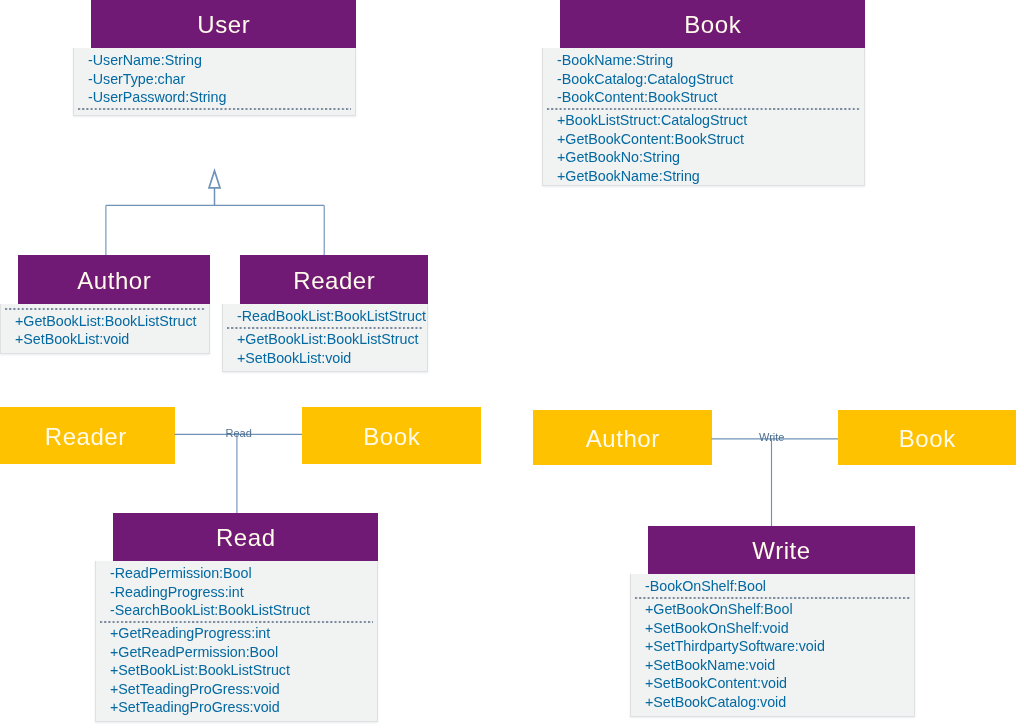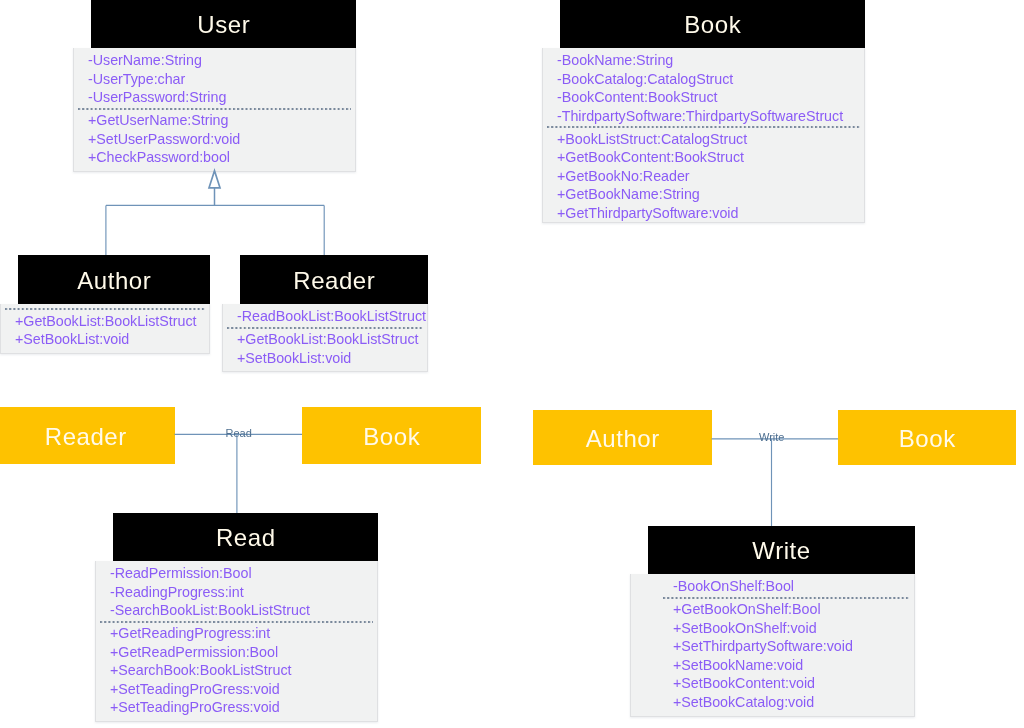--- a/index.html
+++ b/index.html
@@ -1,25 +1,25 @@
 <!DOCTYPE html>
 <html><head>
 <meta charset="utf-8">
 <style>
   html,body{margin:0;padding:0;background:#ffffff;}
   body{width:1024px;height:728px;font-family:"Liberation Sans",sans-serif;overflow:hidden;position:relative;}
   *{-webkit-font-smoothing:antialiased;}
   #stage{position:absolute;left:0;top:0;width:1024px;height:728px;}
   .uml{position:absolute;box-sizing:border-box;}
-  .uml-header{background:#000000;color:#fffaea;text-align:center;display:flex;align-items:center;justify-content:center;
+  .uml-header{background:#701a75;color:#fffaea;text-align:center;display:flex;align-items:center;justify-content:center;
               font-weight:400;line-height:1;letter-spacing:0.55px;text-indent:0.55px;padding-top:2px;box-sizing:border-box;margin-left:18px;}
   .uml-body{background:#f1f2f2;border:1px solid #dfe0e2;border-top:none;box-sizing:border-box;padding:3px 0 4px 0;
             box-shadow:0 1px 2px rgba(150,160,175,0.20);}
   .sect{padding:0 0 0 14px;}
-  .member{color:#8b5cf6;white-space:nowrap;font-size:14.3px;line-height:18.5px;letter-spacing:-0.035px;}
+  .member{color:#0369a1;white-space:nowrap;font-size:14.3px;line-height:18.5px;letter-spacing:-0.035px;}
   .sep{height:2.2px;margin:1.3px 4px 1.3px 4px;background-image:radial-gradient(circle at 1.1px 1.1px, #79889b 0.9px, rgba(121,136,155,0.3) 1.2px, rgba(121,136,155,0) 1.45px);background-size:4.2px 2.2px;background-repeat:repeat-x;}
   .assoc{position:absolute;background:#fec200;color:#fffaea;display:flex;align-items:center;justify-content:center;
          font-weight:400;line-height:1;box-sizing:border-box;letter-spacing:0.55px;text-indent:0.55px;padding-top:2px;}
   svg.links{position:absolute;left:0;top:0;width:1024px;height:728px;pointer-events:none;overflow:visible;}
   .rlabel{position:absolute;color:#4e6f90;font-size:11px;line-height:1;white-space:nowrap;}
 </style>
 </head>
 <body>
 
 <div id="stage">
@@ -27,45 +27,38 @@
   <div class="uml-header" style="height:49px;font-size:24px;">
     <span>User</span>
   </div>
   <div class="uml-body">
     <div class="sect attrs">
       <div class="member">-UserName:String</div>
       <div class="member">-UserType:char</div>
       <div class="member">-UserPassword:String</div>
     </div>
     <div class="sep"></div>
-    <div class="sect meths">
-      <div class="member">+GetUserName:String</div>
-      <div class="member">+SetUserPassword:void</div>
-      <div class="member">+CheckPassword:bool</div>
-    </div>
   </div>
 </div>
 <div class="uml" style="left:542px;top:-1px;width:323px;">
   <div class="uml-header" style="height:49px;font-size:24px;">
     <span>Book</span>
   </div>
   <div class="uml-body" style="padding-bottom:0px;">
     <div class="sect attrs">
       <div class="member">-BookName:String</div>
       <div class="member">-BookCatalog:CatalogStruct</div>
       <div class="member">-BookContent:BookStruct</div>
-      <div class="member">-ThirdpartySoftware:ThirdpartySoftwareStruct</div>
     </div>
     <div class="sep"></div>
     <div class="sect meths">
       <div class="member">+BookListStruct:CatalogStruct</div>
       <div class="member">+GetBookContent:BookStruct</div>
-      <div class="member">+GetBookNo:Reader</div>
+      <div class="member">+GetBookNo:String</div>
       <div class="member">+GetBookName:String</div>
-      <div class="member">+GetThirdpartySoftware:void</div>
     </div>
   </div>
 </div>
 <div class="uml" style="left:0px;top:255px;width:210px;">
   <div class="uml-header" style="height:49px;font-size:24px;">
     <span>Author</span>
   </div>
   <div class="uml-body">
     <div class="sep"></div>
     <div class="sect meths">
@@ -96,31 +89,31 @@
   <div class="uml-body" style="padding-bottom:4px;">
     <div class="sect attrs">
       <div class="member">-ReadPermission:Bool</div>
       <div class="member">-ReadingProgress:int</div>
       <div class="member">-SearchBookList:BookListStruct</div>
     </div>
     <div class="sep"></div>
     <div class="sect meths">
       <div class="member">+GetReadingProgress:int</div>
       <div class="member">+GetReadPermission:Bool</div>
-      <div class="member">+SearchBook:BookListStruct</div>
+      <div class="member">+SetBookList:BookListStruct</div>
       <div class="member">+SetTeadingProGress:void</div>
       <div class="member">+SetTeadingProGress:void</div>
     </div>
   </div>
 </div>
 <div class="uml" style="left:630px;top:526px;width:284.5px;">
   <div class="uml-header" style="height:48px;font-size:24px;">
     <span>Write</span>
   </div>
-  <div class="uml-body" style="padding-bottom:5px;padding-left:28px;">
+  <div class="uml-body" style="padding-bottom:5px;">
     <div class="sect attrs">
       <div class="member">-BookOnShelf:Bool</div>
     </div>
     <div class="sep"></div>
     <div class="sect meths">
       <div class="member">+GetBookOnShelf:Bool</div>
       <div class="member">+SetBookOnShelf:void</div>
       <div class="member">+SetThirdpartySoftware:void</div>
       <div class="member">+SetBookName:void</div>
       <div class="member">+SetBookContent:void</div>

